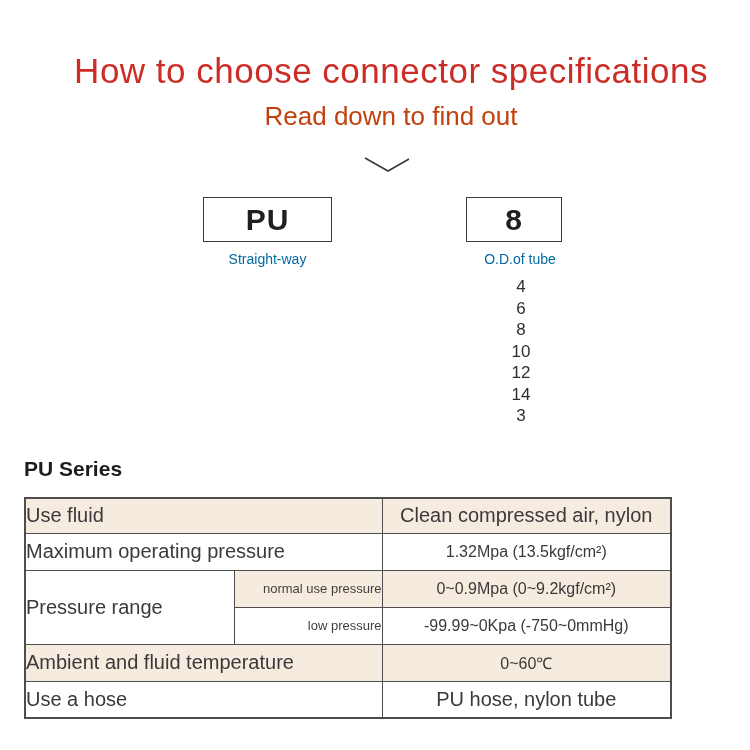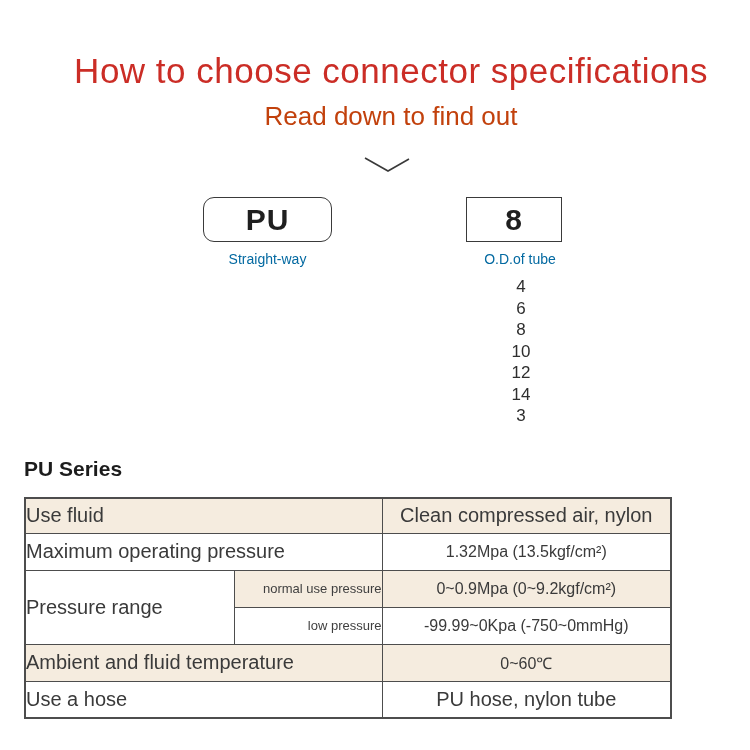--- a/index.html
+++ b/index.html
@@ -45,21 +45,21 @@
     border: 1px solid #3a3a3a;
     background: #ffffff;
     display: flex;
     align-items: center;
     justify-content: center;
     font-size: 30px;
     font-weight: bold;
     color: #1f1f1f;
     letter-spacing: 1px;
   }
-  .model-box { left: 187px; width: 129px; border-radius: 11px; }
+  .model-box { left: 187px; width: 129px; }
   .size-box  { left: 450px; width: 96px; }
 
   .sel-caption {
     position: absolute;
     top: 251px;
     text-align: center;
     font-size: 14px;
     color: #0369a1;
   }
   .model-caption { left: 183px; width: 137px; }

